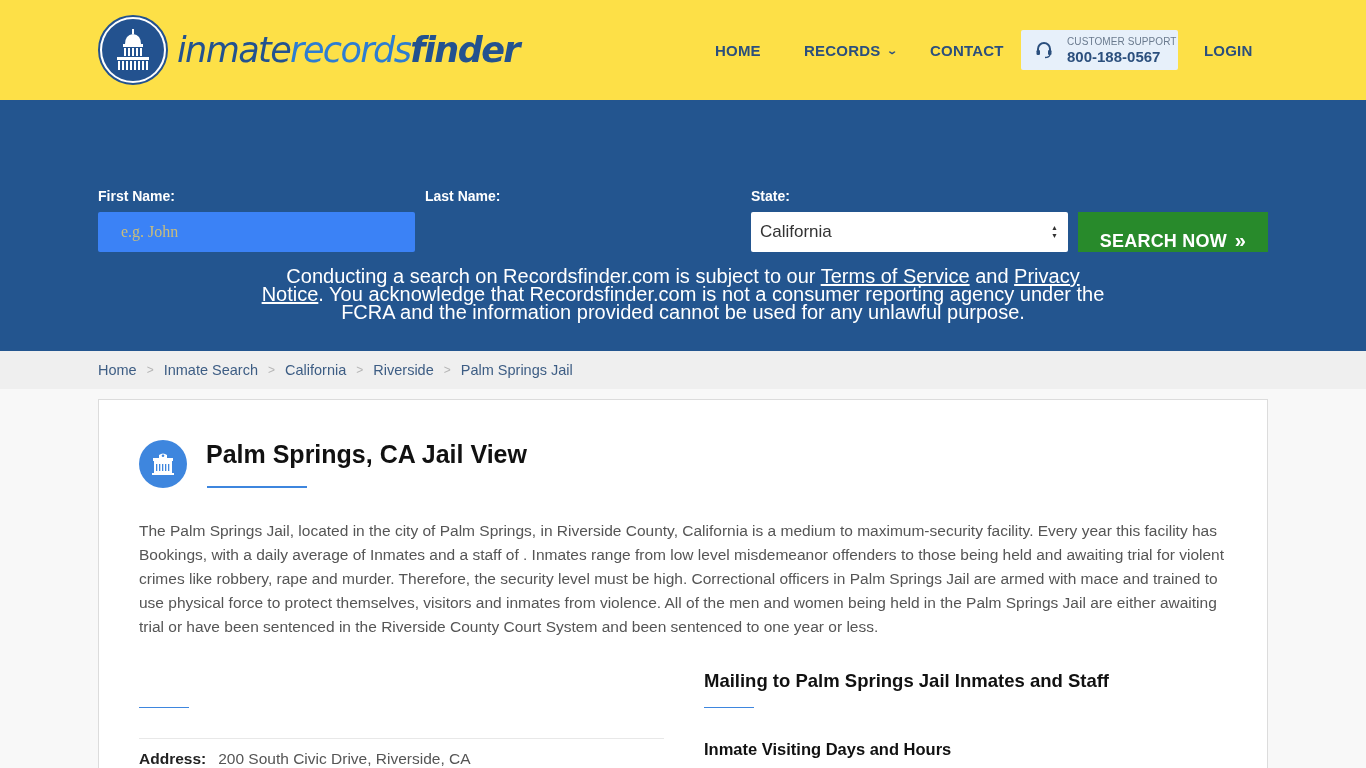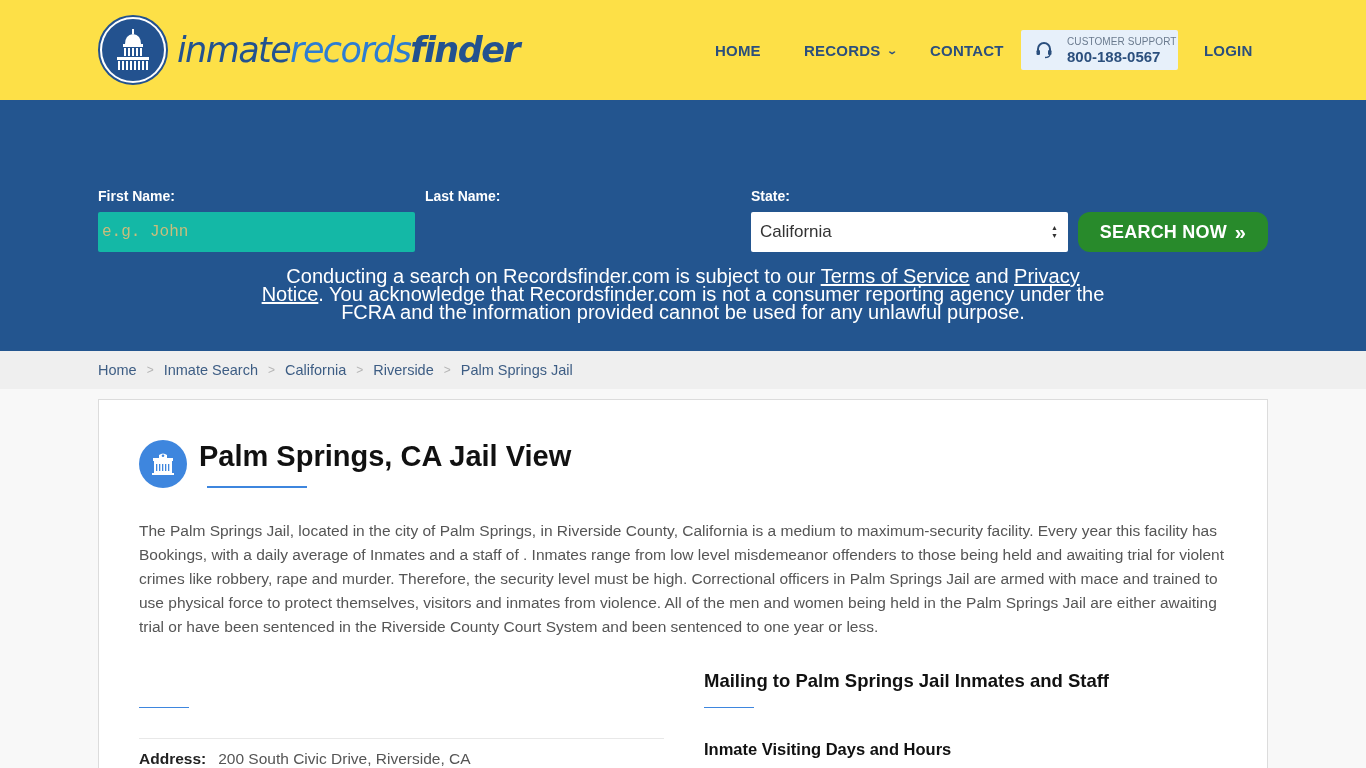--- a/index.html
+++ b/index.html
@@ -26,39 +26,39 @@
   .support-icon { margin-left: 14px; width: 18px; height: 18px; }
   .support-text { margin-left: 14px; }
   .support-label { font-family: "Liberation Sans", sans-serif; font-size: 10px; color: #6b7b8f; letter-spacing: 0.1px; }
   .support-phone { font-family: "Liberation Sans", sans-serif; font-size: 15px; font-weight: bold; color: #2b4f7d; margin-top: 1px; }
   .nav-login { position: absolute; left: 504px; }
 
   
   .hero { position: absolute; top: 100px; left: 0; width: 1366px; height: 251px; background: #23558f; }
   .hero-title { position: absolute; top: 30px; width: 100%; text-align: center; color: #fff; font-family: "Liberation Sans", sans-serif; font-weight: bold; font-size: 25px; }
   .field-label { position: absolute; top: 88px; color: #fff; font-family: "Liberation Sans", sans-serif; font-weight: bold; font-size: 14px; }
-  .input { position: absolute; top: 112px; height: 40px; border: none; border-radius: 2px; background: #14b8a6; font-family: Liberation Mono, monospace; font-size: 16px; padding-left: 4px; color: #333; }
+  .input { position: absolute; top: 112px; height: 40px; border: none; border-radius: 2px; background: #3b82f6; font-family: Liberation Serif, serif; font-size: 16px; padding-left: 23px; color: #333; }
   .input::placeholder { color: #c9bd7c; }
   .select { position: absolute; top: 112px; left: 751px; width: 317px; height: 40px; background: #fff; border-radius: 2px; display: flex; align-items: center; padding-left: 9px; font-family: "Liberation Sans", sans-serif; font-size: 17px; color: #333; cursor: pointer; }
   .select .arrows { position: absolute; right: 10px; top: 12px; font-size: 7px; line-height: 8px; color: #333; }
-  .search-btn { position: absolute; top: 112px; left: 1078px; width: 190px; height: 40px; background: #288a2b; color: #fff; border: none; border-radius: 12px; font-family: "Liberation Sans", sans-serif; font-weight: bold; font-size: 18px; display: flex; align-items: center; justify-content: center; cursor: pointer; letter-spacing: 0.2px; }
+  .search-btn { position: absolute; top: 112px; left: 1078px; width: 190px; height: 40px; background: #288a2b; color: #fff; border: none; border-radius: 0; font-family: "Liberation Sans", sans-serif; font-weight: bold; font-size: 18px; display: flex; align-items: flex-end; justify-content: center; cursor: pointer; letter-spacing: 0.2px; }
   .search-btn .dbl { margin-left: 8px; font-size: 20px; }
   .disclaimer { position: absolute; top: 167px; left: 255px; width: 856px; text-align: center; color: #fff; font-family: "Liberation Sans", sans-serif; font-size: 20px; line-height: 18px; }
   .disclaimer a { color: #fff; text-decoration: underline; cursor: pointer; }
 
   
   .crumbs { position: absolute; top: 351px; left: 0; width: 1366px; height: 38px; background: #efefef; display: flex; align-items: center; padding-left: 98px; font-family: "Liberation Sans", sans-serif; font-size: 14.5px; }
   .crumb { color: #3d5d84; cursor: pointer; }
   .crumb-sep { color: #b5b5b5; margin: 0 10px; font-size: 12px; }
   .crumb-current { color: #3d5d84; }
 
   
   .card { position: absolute; top: 399px; left: 98px; width: 1170px; height: 400px; background: #fff; border: 1px solid #dcdcdc; }
   .jail-icon { position: absolute; left: 40px; top: 40px; width: 48px; height: 48px; border-radius: 50%; background: #3e86de; display: flex; align-items: center; justify-content: center; }
-  .card-title { position: absolute; left: 100px; top: 40px; font-family: "Liberation Sans", sans-serif; font-weight: bold; font-size: 29px; color: #111; }
+  .card-title { position: absolute; left: 107px; top: 40px; font-family: "Liberation Sans", sans-serif; font-weight: bold; font-size: 25px; color: #111; }
   .title-underline { position: absolute; left: 108px; top: 86px; width: 100px; height: 2px; background: #3e86de; }
   .intro { position: absolute; left: 40px; top: 119px; width: 1090px; font-family: "Liberation Sans", sans-serif; font-size: 15.5px; line-height: 24px; color: #555; }
   .section-title { position: absolute; top: 270px; font-family: "Liberation Sans", sans-serif; font-weight: bold; font-size: 18.5px; color: #111; }
   .section-underline { position: absolute; top: 307px; width: 50px; height: 1px; background: #3e86de; }
   .divider { position: absolute; left: 40px; top: 338px; width: 525px; height: 1px; background: #e8e8e8; }
   .address { position: absolute; left: 40px; top: 350px; font-family: "Liberation Sans", sans-serif; font-size: 15.5px; color: #555; }
   .address b { color: #222; margin-right: 12px; }
   .sub-title { position: absolute; left: 605px; top: 340px; font-family: "Liberation Sans", sans-serif; font-weight: bold; font-size: 16.5px; color: #111; }
 </style>
 </head>

